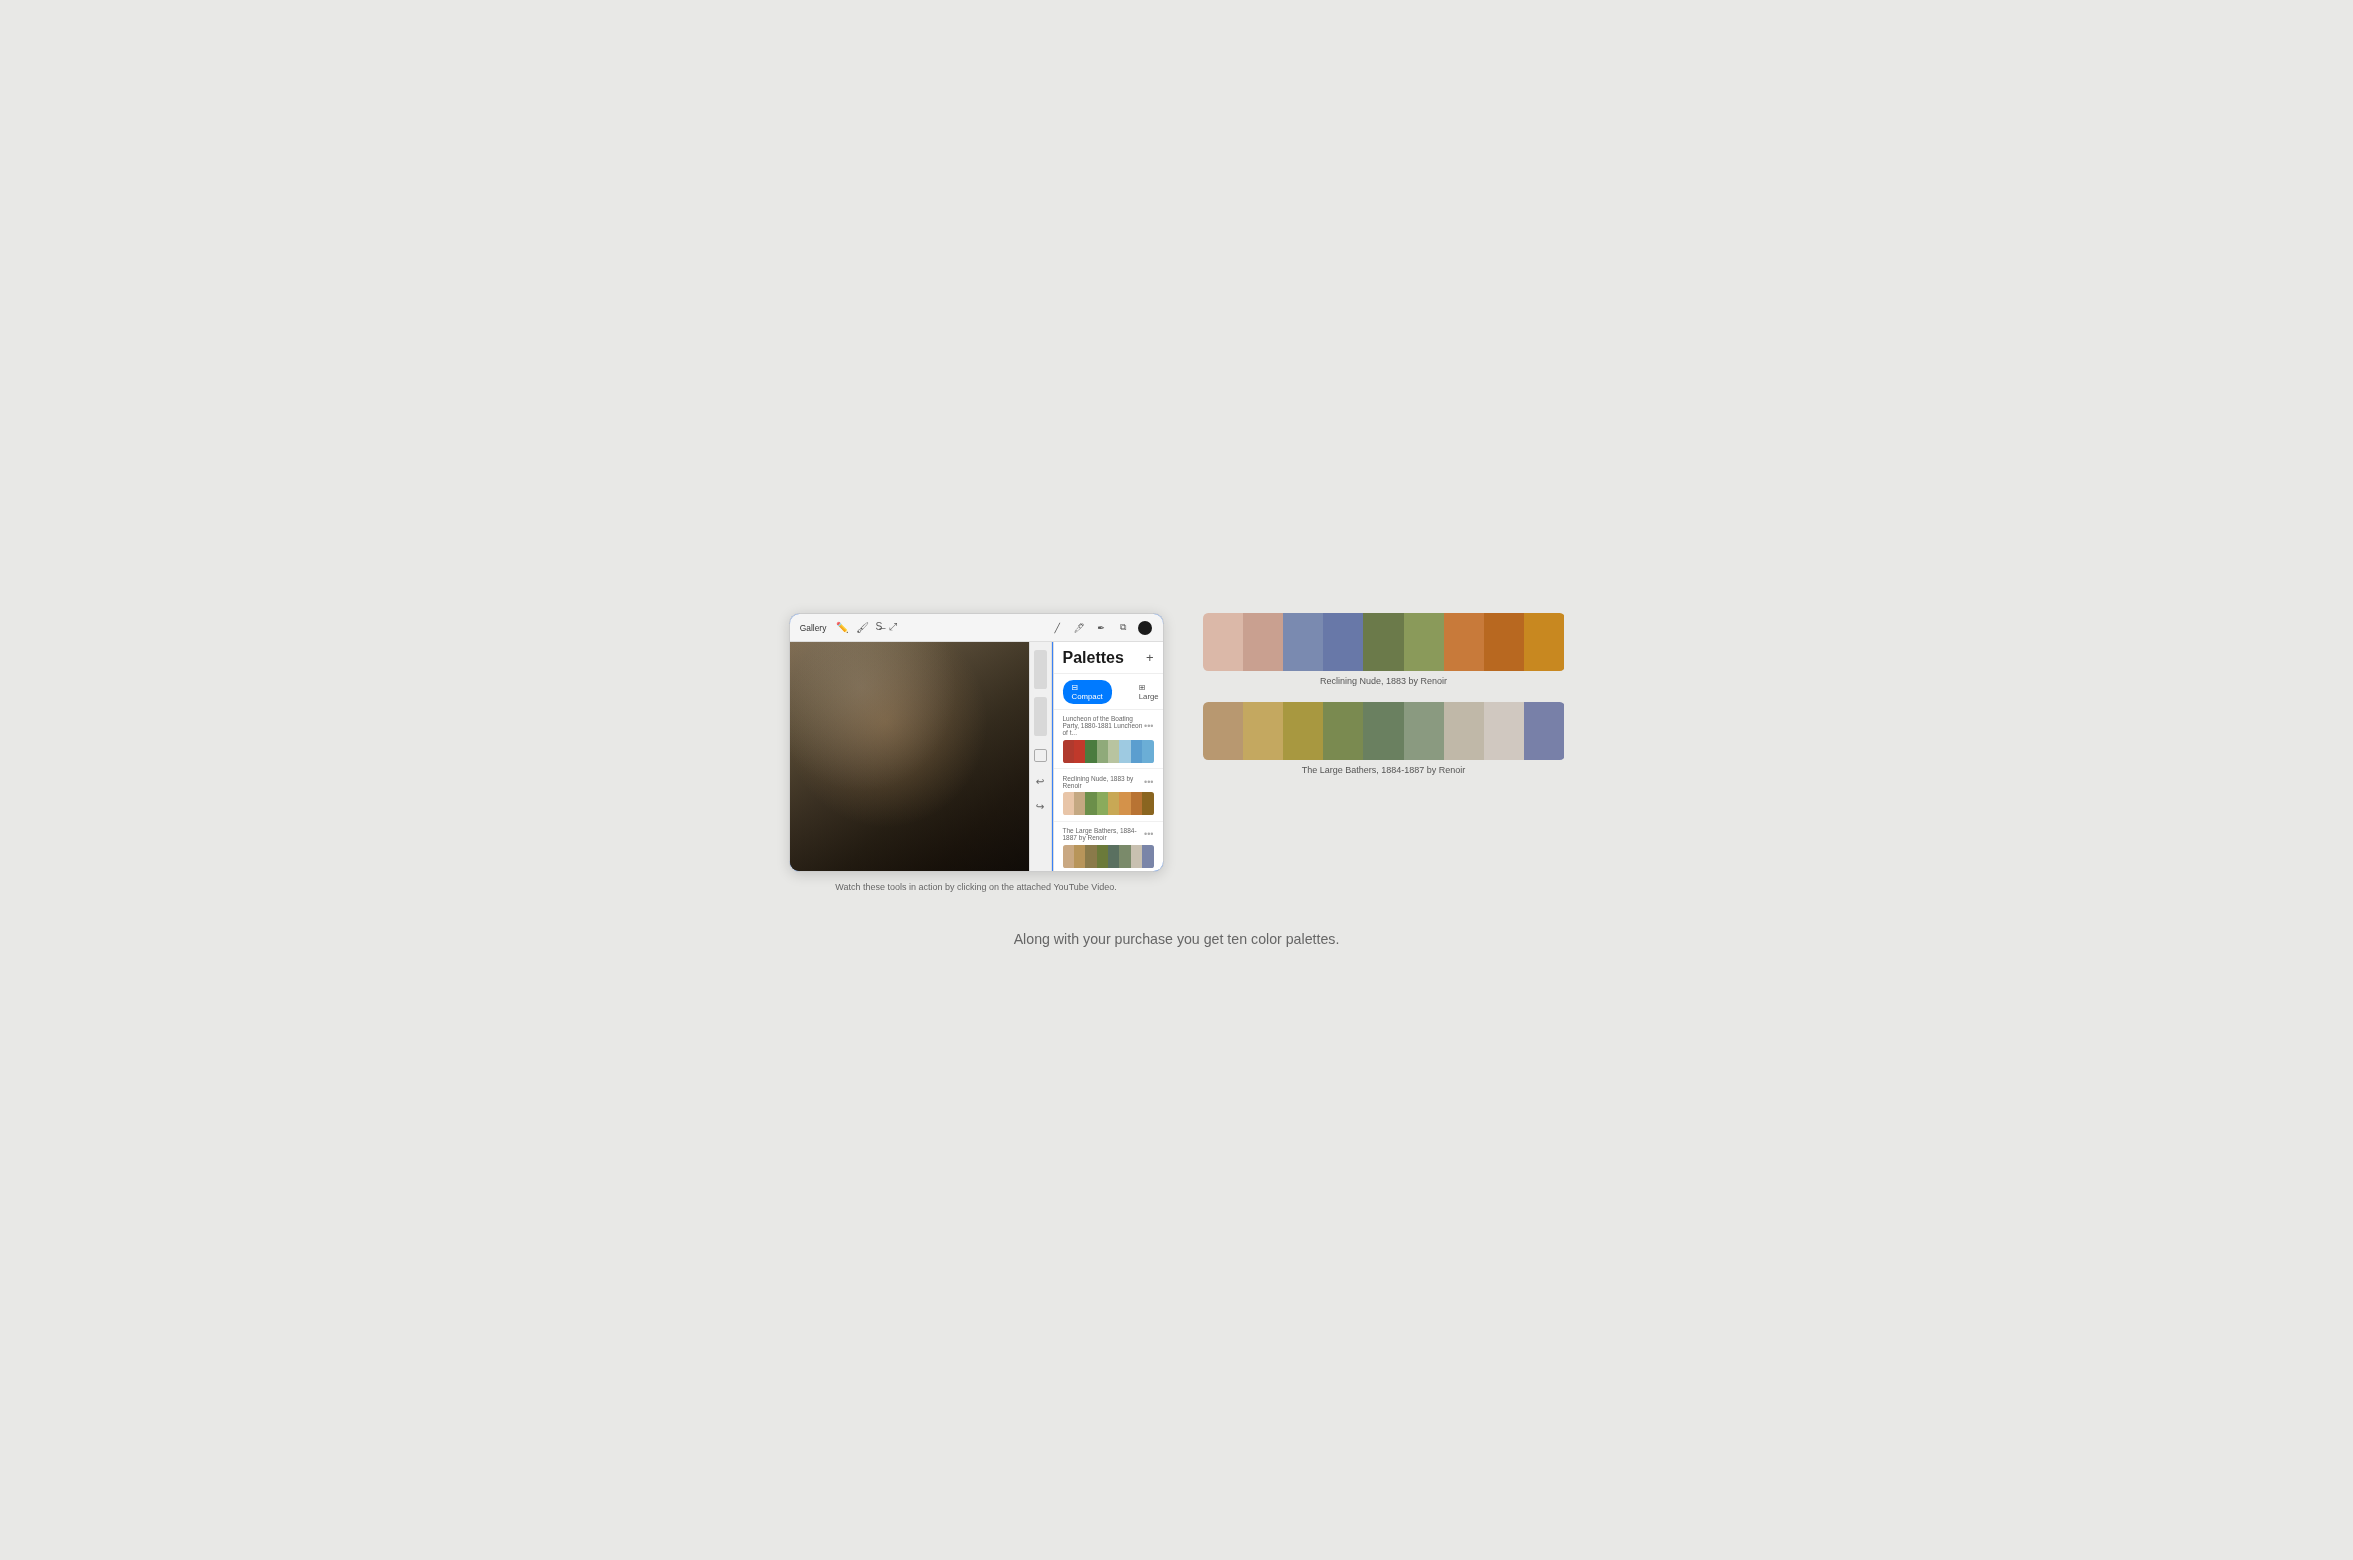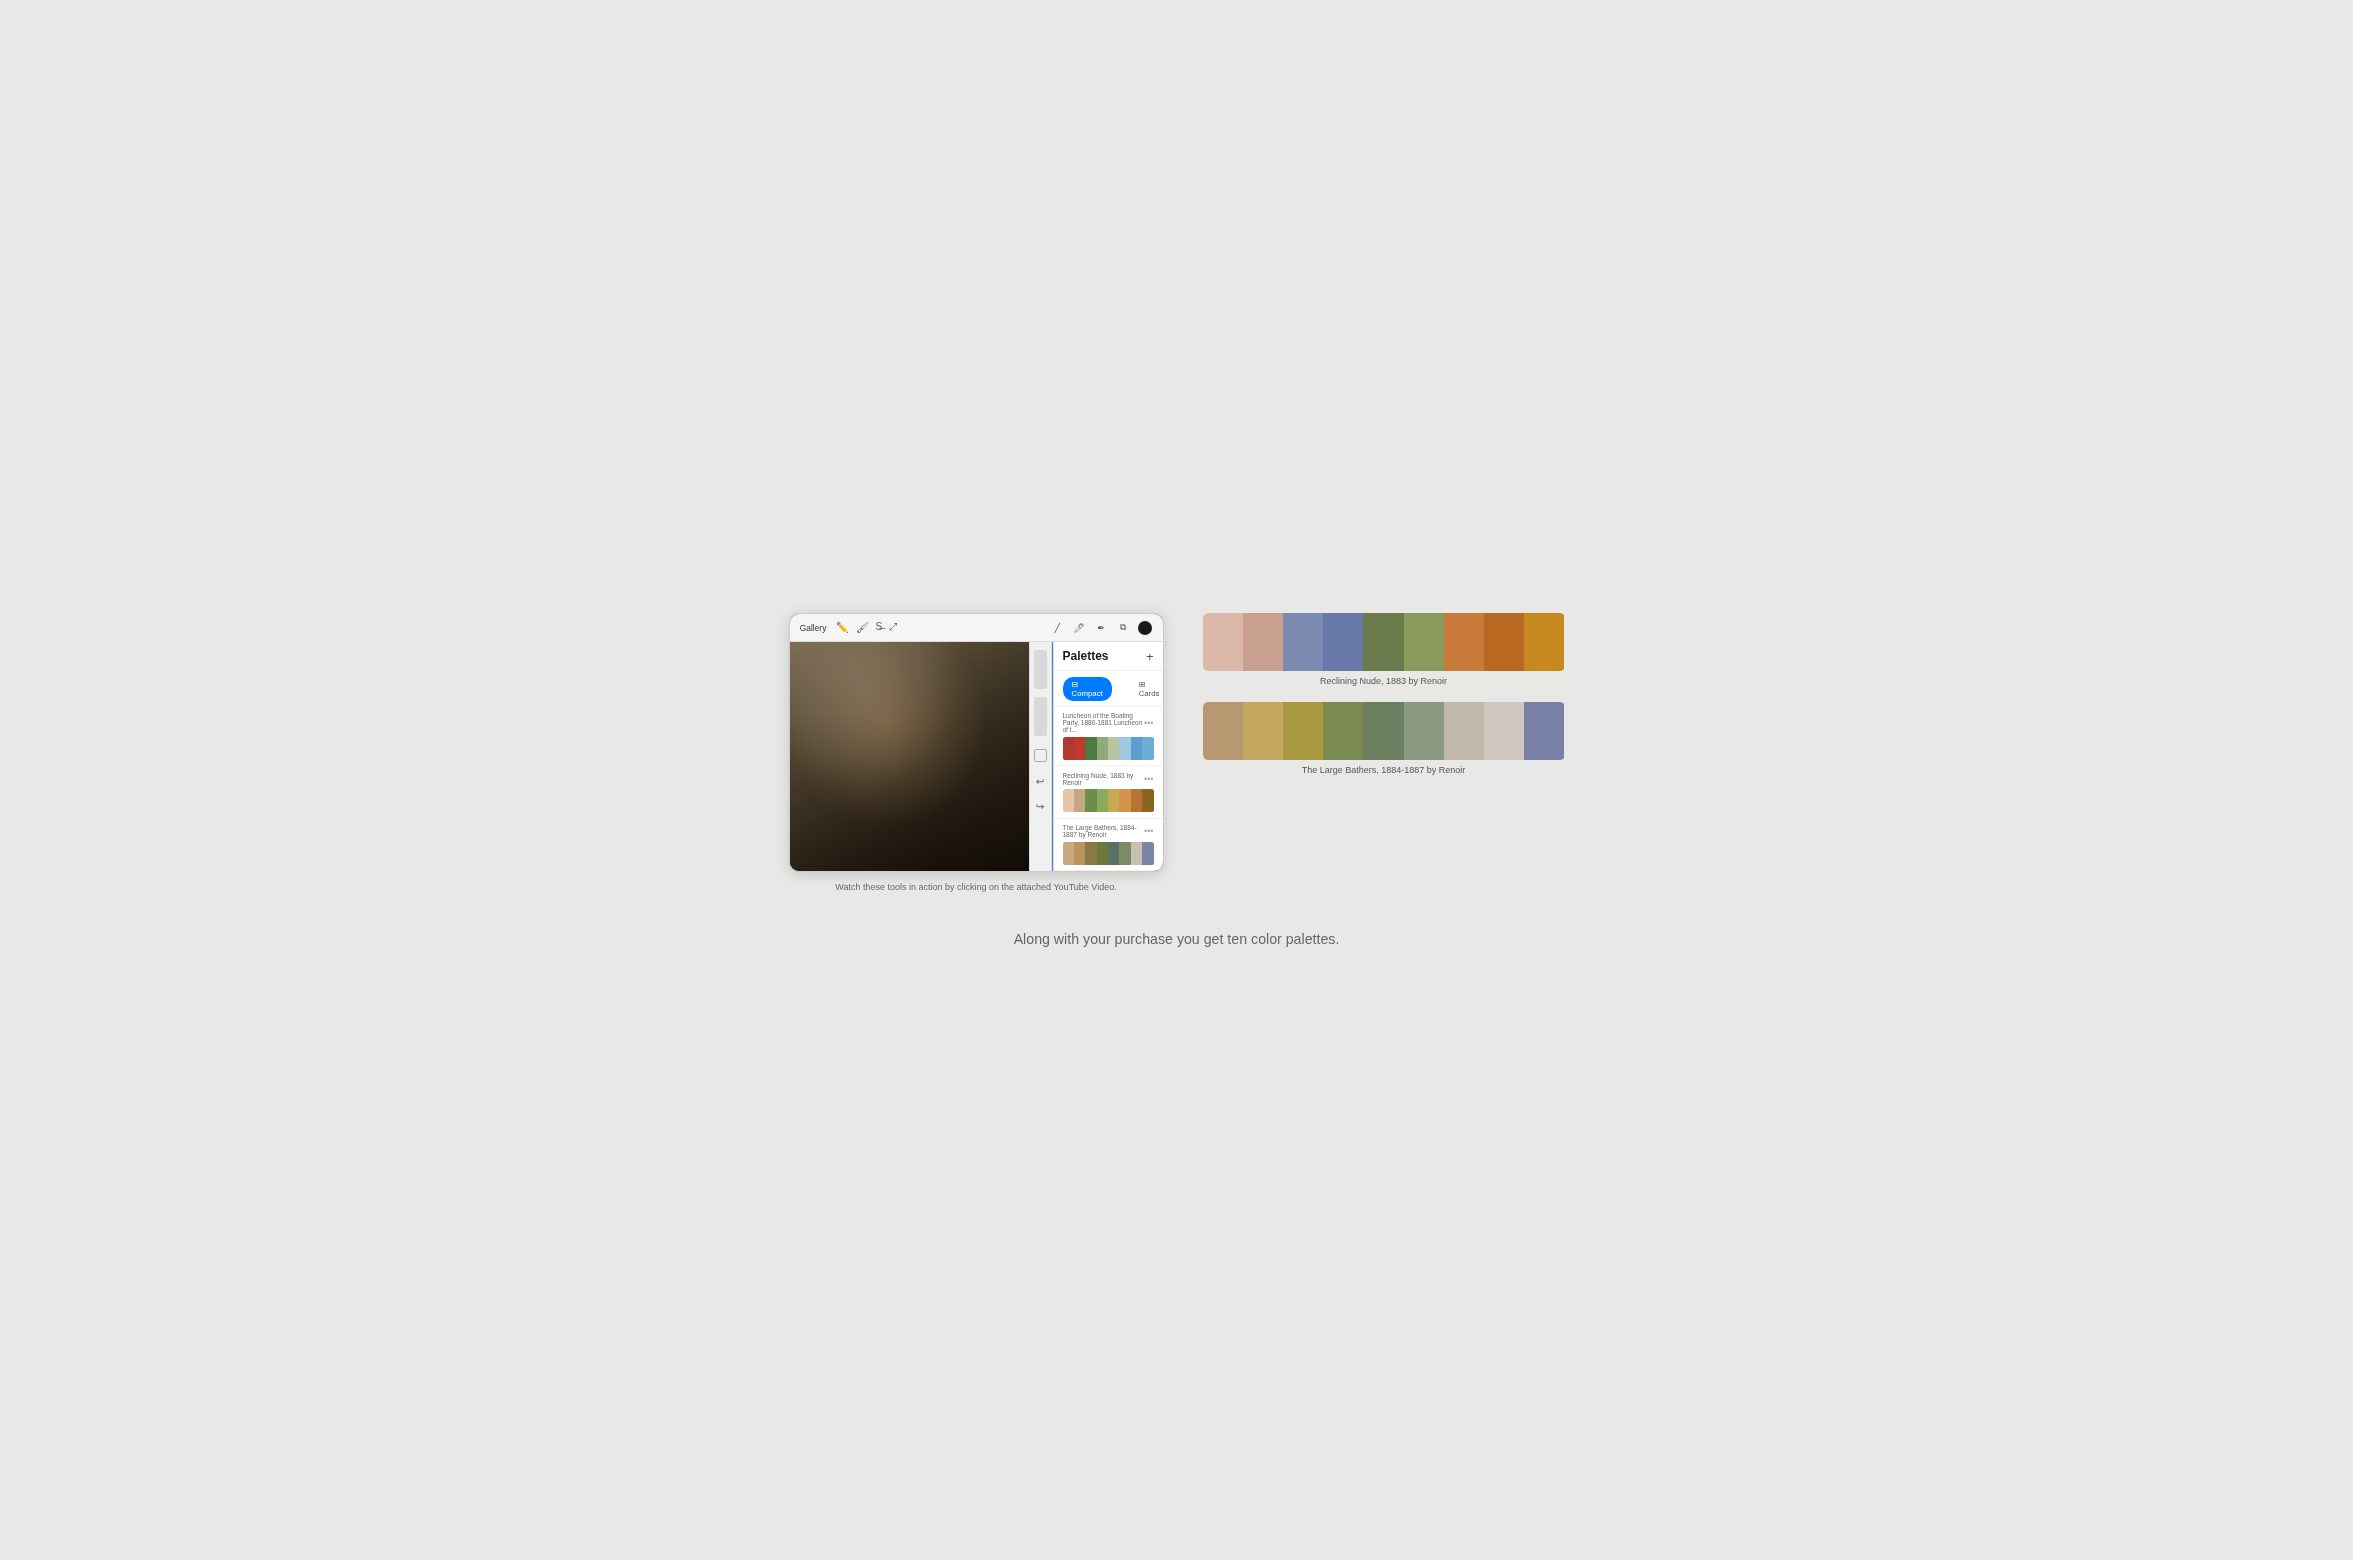--- a/index.html
+++ b/index.html
@@ -192,21 +192,21 @@
 
     .palettes-header {
       display: flex;
       align-items: center;
       justify-content: space-between;
       padding: 6.5px 9px;
       border-bottom: 0.6px solid #eee;
     }
 
     .palettes-title {
-      font-size: 12px;
+      font-size: 16px;
       font-weight: 600;
       color: #1a1a1a;
     }
 
     .palettes-add {
       font-size: 13px;
       color: #555;
       cursor: pointer;
     }
 
@@ -361,21 +361,21 @@
           <div class="palettes-header">
             <span class="palettes-title">Palettes</span>
             <span class="palettes-add">+</span>
           </div>
 
           <div class="palettes-tabs">
             <div class="palette-tab palette-tab-active">
               <span>⊟ </span><span>Compact</span>
             </div>
             <div class="palette-tab palette-tab-inactive">
-              <span>⊞ </span><span>Cards</span>
+              <span>⊞ </span><span>Large</span>
             </div>
           </div>
 
           <div class="palette-list">
 
           <div class="palette-item">
                 <div class="palette-item-header">
                   <span class="palette-item-name">Luncheon of the Boating Party, 1880-1881 Luncheon of t...</span>
                   <span class="palette-dots">•••</span>
                 </div>

